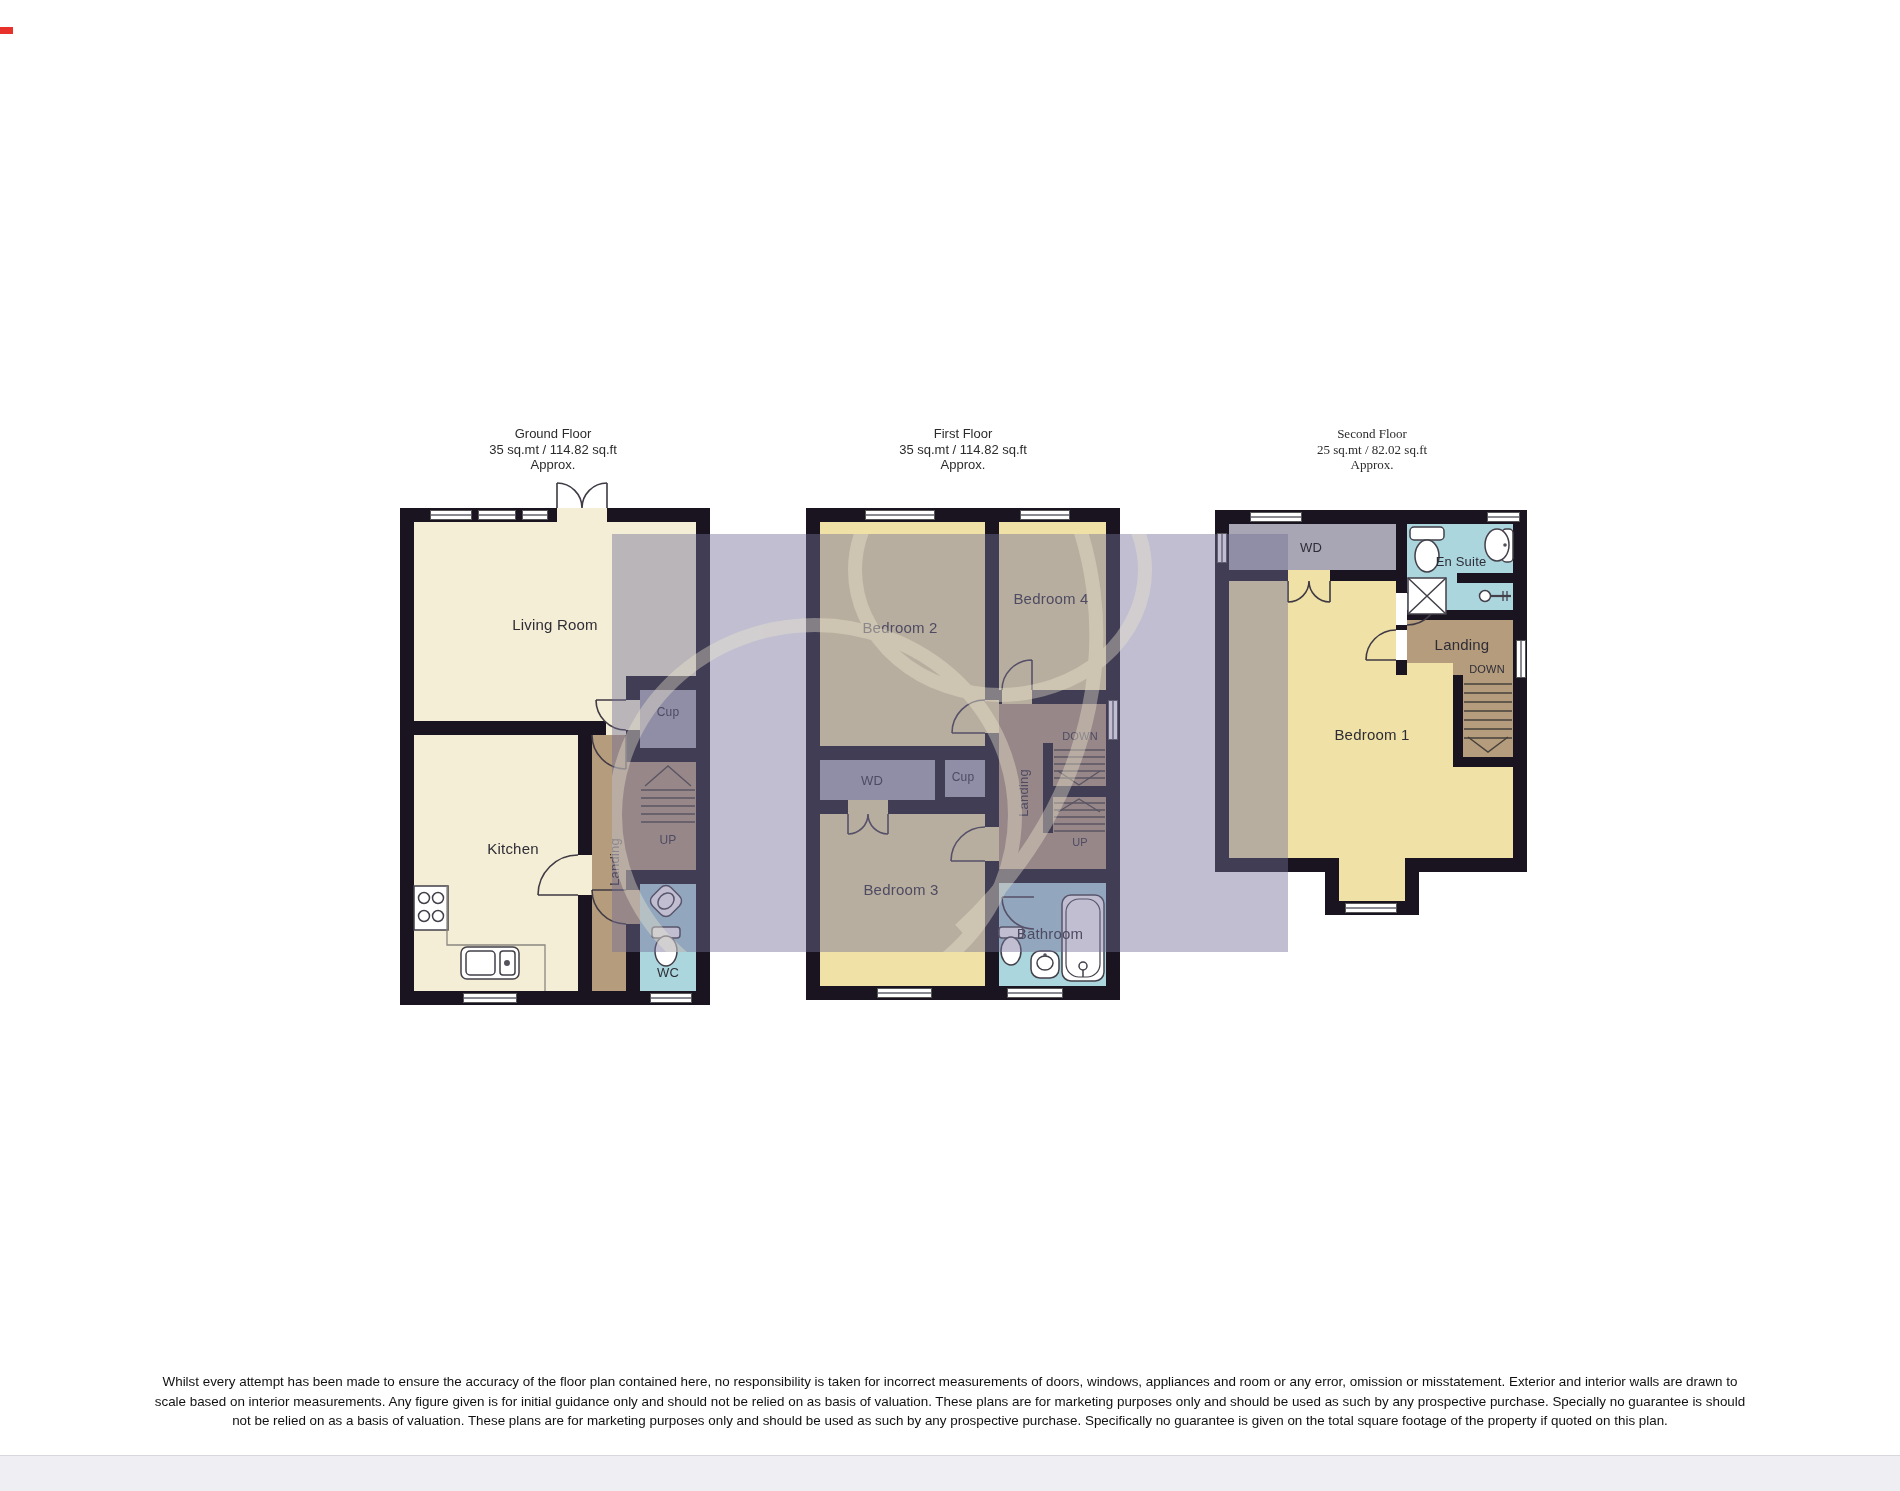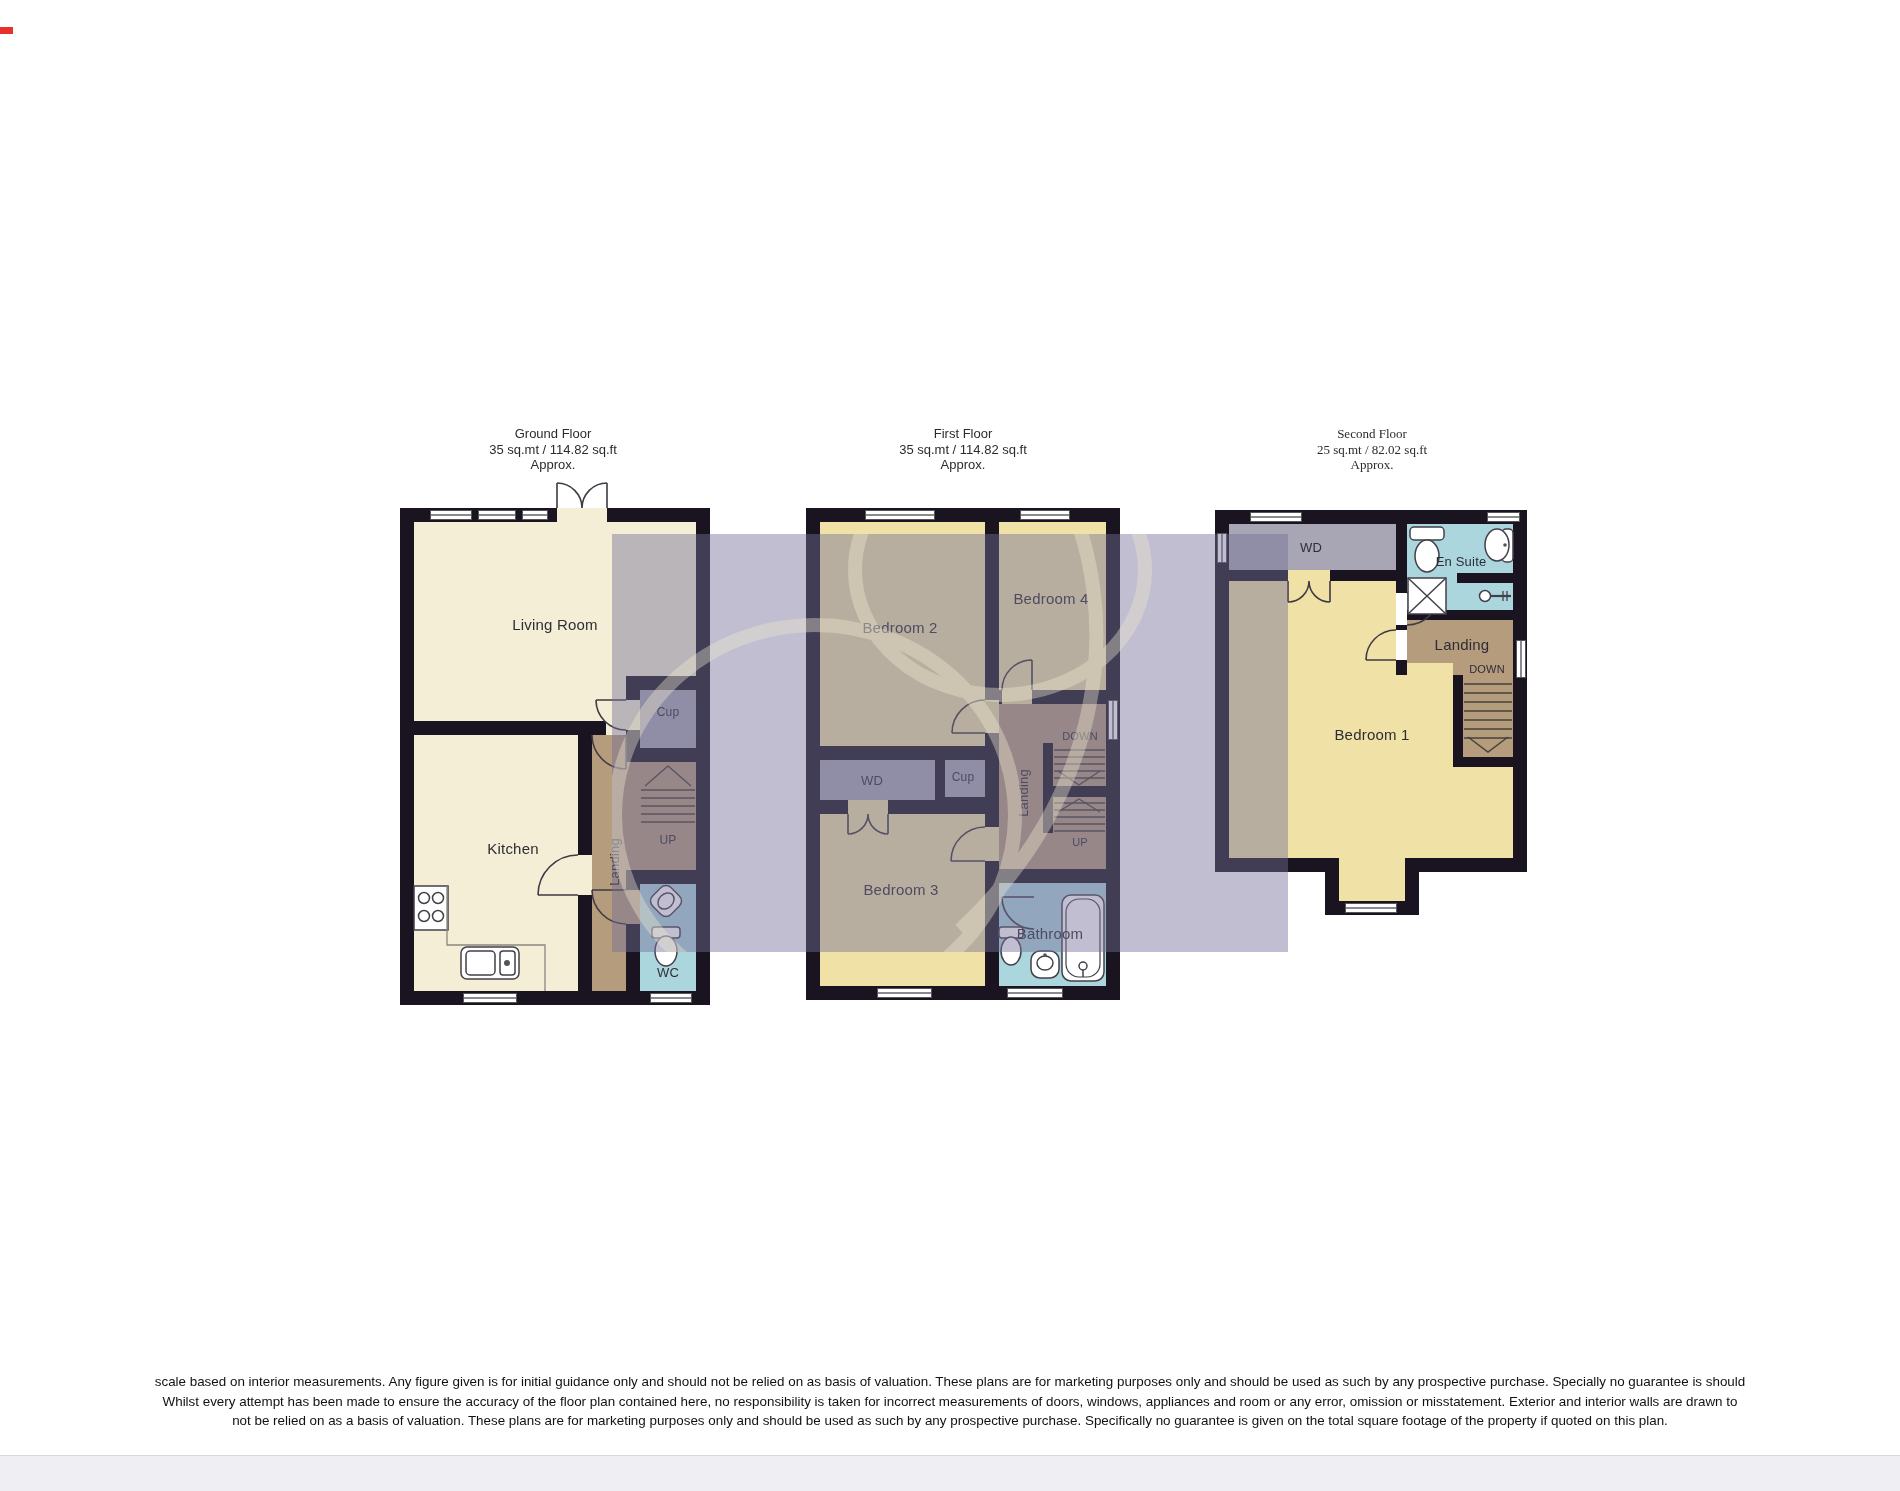--- a/index.html
+++ b/index.html
@@ -334,18 +334,18 @@
       <ellipse cx="815" cy="815" rx="200" ry="190"></ellipse>
       <ellipse cx="1000" cy="570" rx="145" ry="125"></ellipse>
       <path d="M1060 480 C1130 620 1100 800 960 930"></path>
     </g>
   </svg>
 
   <div id="redTick"></div>
   <div id="footLine"></div>
   <div id="footBand"></div>
   <div id="disclaimer">
+    <div>Whilst every attempt has been made to ensure the accuracy of the floor plan contained here, no responsibility is taken for incorrect measurements of doors, windows, appliances and room or any error, omission or misstatement. Exterior and interior walls are drawn to</div>
     <div>scale based on interior measurements. Any figure given is for initial guidance only and should not be relied on as basis of valuation. These plans are for marketing purposes only and should be used as such by any prospective purchase. Specially no guarantee is should</div>
-    <div>Whilst every attempt has been made to ensure the accuracy of the floor plan contained here, no responsibility is taken for incorrect measurements of doors, windows, appliances and room or any error, omission or misstatement. Exterior and interior walls are drawn to</div>
     <div>not be relied on as a basis of valuation. These plans are for marketing purposes only and should be used as such by any prospective purchase. Specifically no guarantee is given on the total square footage of the property if quoted on this plan.</div>
   </div>
 
 </div>
 
 </body></html>

